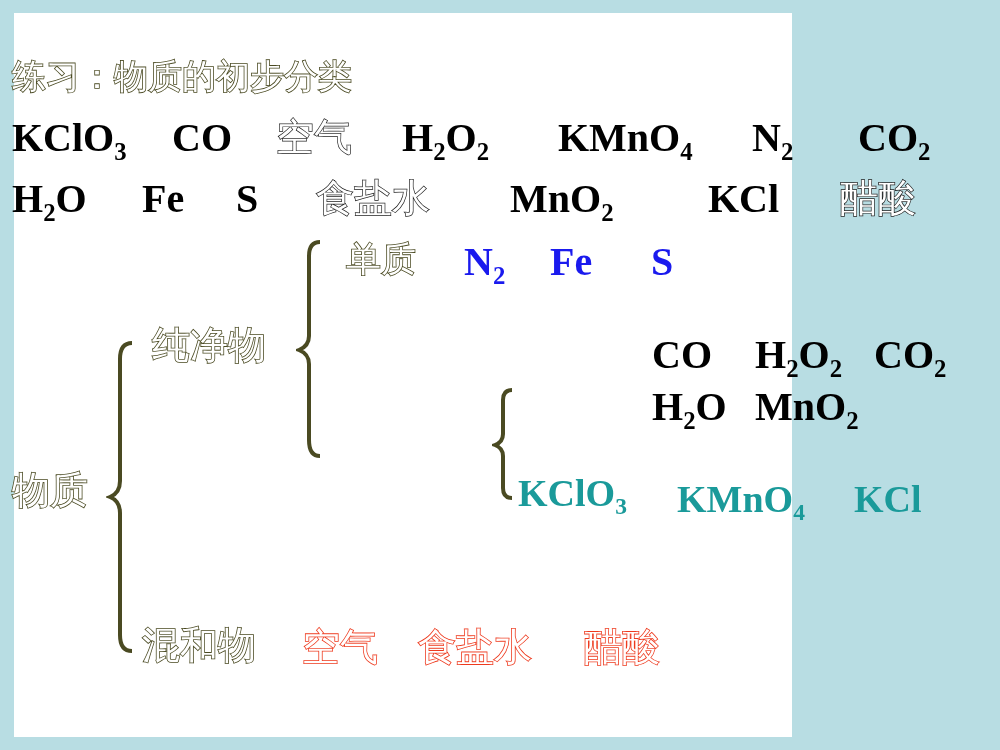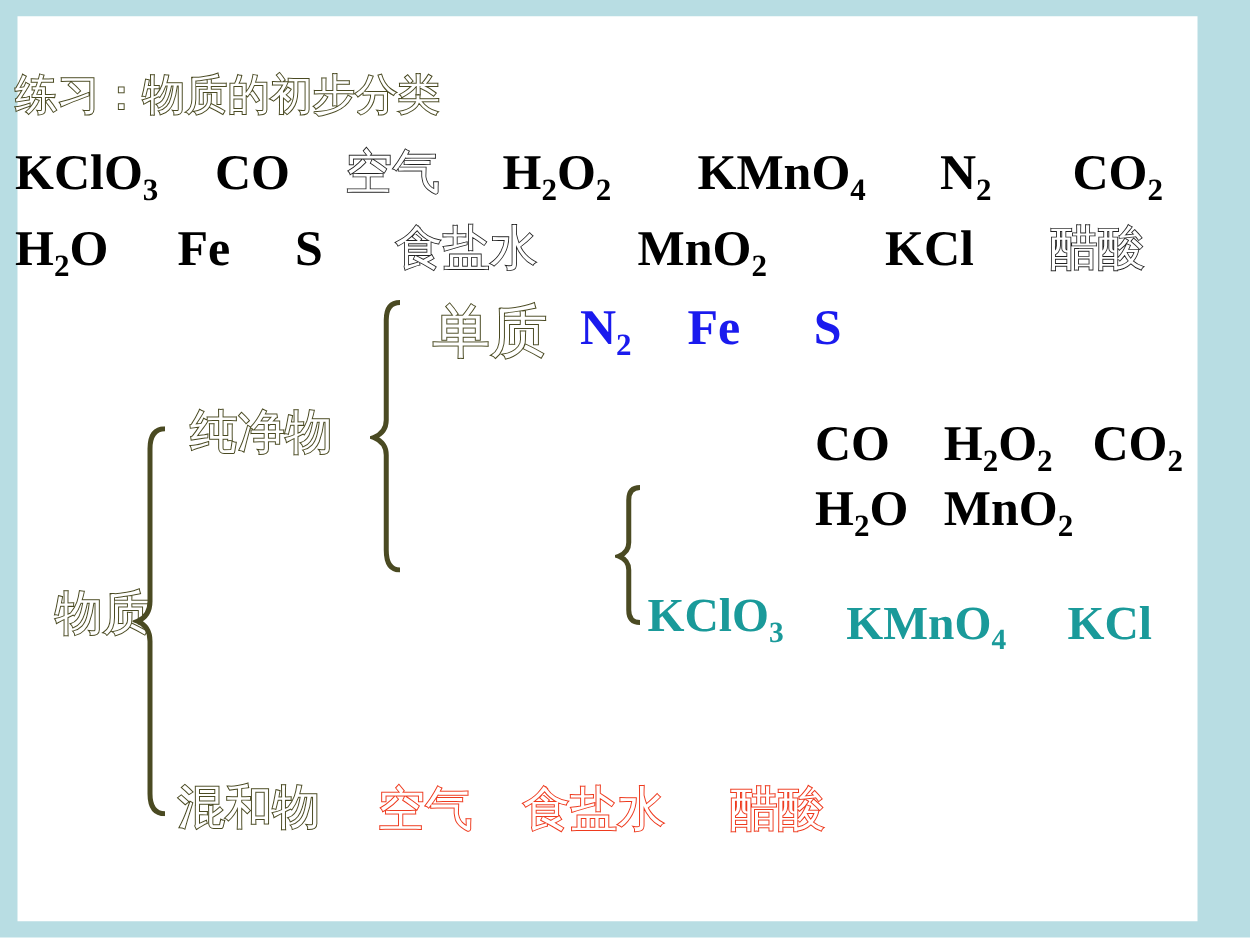--- a/index.html
+++ b/index.html
@@ -1,17 +1,17 @@
 <!DOCTYPE html>
 <html><head>
 <meta charset="utf-8">
 <style>
   html, body { margin:0; padding:0; }
   body { width:1000px; height:750px; background:#b8dde3; position:relative; overflow:hidden; }
-  .slide { position:absolute; left:14px; top:13px; width:944px; height:724px; background:#ffffff; }
+  .slide { position:absolute; left:14px; top:13px; width:778px; height:724px; background:#ffffff; }
   .t { position:absolute; white-space:nowrap; line-height:1; }
   .cn { font-family:"DejaVu Serif", serif; color:#ffffff; -webkit-text-stroke:1.6px #4a4a22; paint-order:stroke fill; }
   .cn-black { font-family:"DejaVu Serif", serif; color:#ffffff; -webkit-text-stroke:1.4px #222; paint-order:stroke fill; }
   .cn-red { font-family:"DejaVu Serif", serif; color:#ffffff; -webkit-text-stroke:1.6px #ee3a1e; paint-order:stroke fill; }
   .f { font-family:Liberation Serif, serif; font-weight:bold; }
   sub { font-size:0.62em; vertical-align:-0.35em; line-height:0; }
   .brace { position:absolute; }
 </style>
 </head>
 <body>
@@ -29,24 +29,24 @@
   <div class="t f" style="left:844px; top:105px; font-size:40px;"><span>CO</span><sub>2</sub></div>
 
   <div class="t f" style="left:-2px; top:166px; font-size:40px;"><span>H</span><sub>2</sub><span>O</span></div>
   <div class="t f" style="left:128px; top:166px; font-size:40px;">Fe</div>
   <div class="t f" style="left:222px; top:166px; font-size:40px;">S</div>
   <div class="t cn-black" style="left:302px; top:166px; font-size:38px;">食盐水</div>
   <div class="t f" style="left:496px; top:166px; font-size:40px;"><span>MnO</span><sub>2</sub></div>
   <div class="t f" style="left:694px; top:166px; font-size:40px;">KCl</div>
   <div class="t cn-black" style="left:826px; top:166px; font-size:38px;">醋酸</div>
 
-  <div class="t cn" style="left:-2px; top:458px; font-size:38px;margin-left:32px;">物质</div>
+  <div class="t cn" style="left:-2px; top:458px; font-size:38px;">物质</div>
   <div class="t cn" style="left:128px; top:613px; font-size:38px;">混和物</div>
   <div class="t cn" style="left:138px; top:313px; font-size:38px;">纯净物</div>
-  <div class="t cn" style="left:332px; top:229px; font-size:46px;">单质</div>
+  <div class="t cn" style="left:332px; top:229px; font-size:35px;">单质</div>
 
   <div class="t f" style="left:450px; top:229px; font-size:40px; color:#1a1aee;"><span>N</span><sub>2</sub></div>
   <div class="t f" style="left:536px; top:229px; font-size:40px; color:#1a1aee;">Fe</div>
   <div class="t f" style="left:637px; top:229px; font-size:40px; color:#1a1aee;">S</div>
 
   <div class="t f" style="left:638px; top:322px; font-size:40px;">CO</div>
   <div class="t f" style="left:741px; top:322px; font-size:40px;"><span>H</span><sub>2</sub><span>O</span><sub>2</sub></div>
   <div class="t f" style="left:860px; top:322px; font-size:40px;"><span>CO</span><sub>2</sub></div>
   <div class="t f" style="left:638px; top:374px; font-size:40px;"><span>H</span><sub>2</sub><span>O</span></div>
   <div class="t f" style="left:741px; top:374px; font-size:40px;"><span>MnO</span><sub>2</sub></div>

